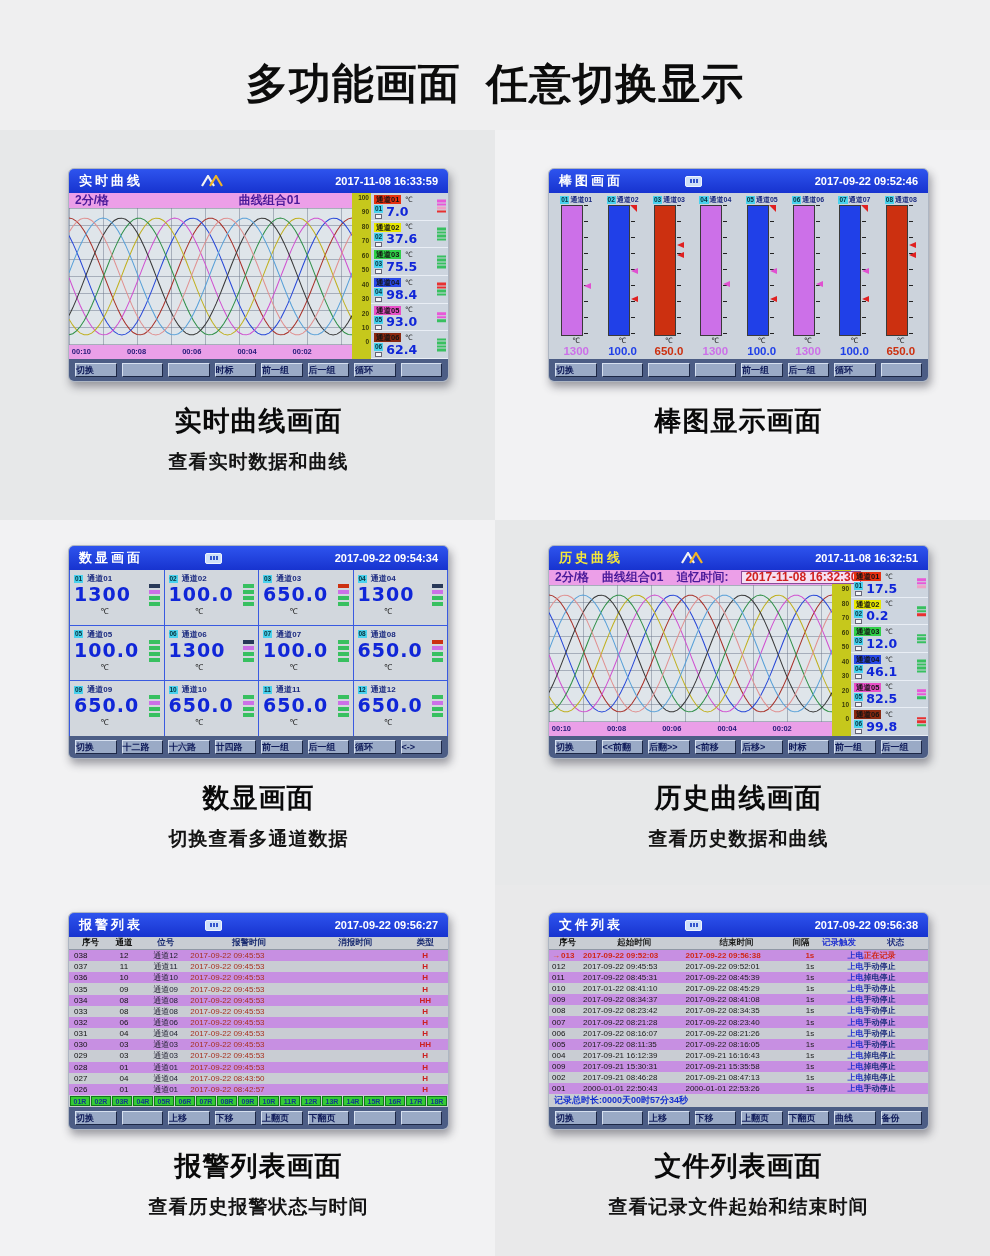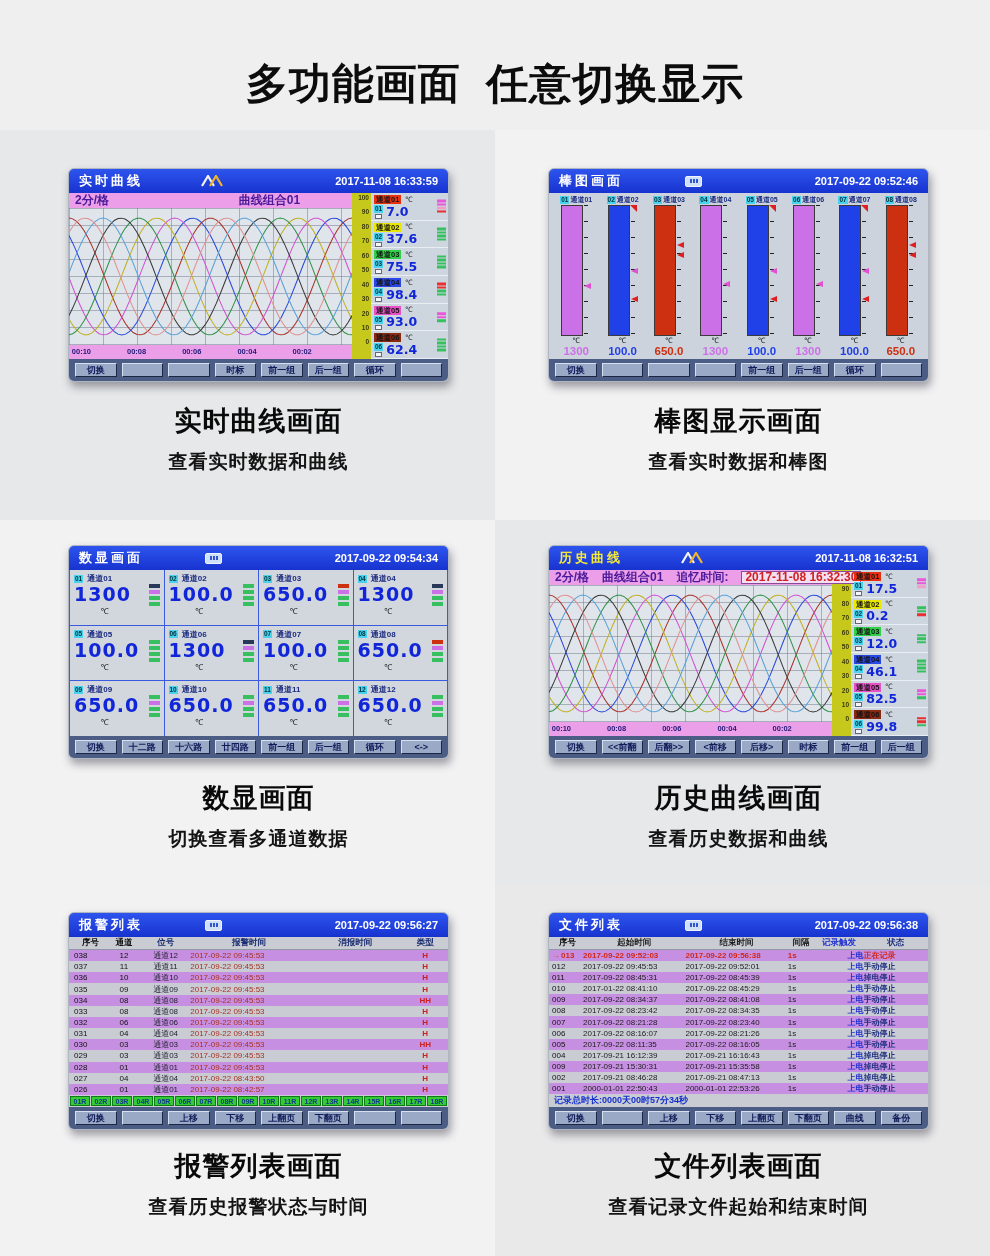--- a/index.html
+++ b/index.html
@@ -38,21 +38,21 @@
     border-radius:2px; display:flex; gap:1px; align-items:center; justify-content:center; }
   .p-sicon i{ width:2px; height:4px; background:#3355cc; }
   .p-time{ margin-left:auto; color:#fff; font-weight:bold; font-size:11px; }
 
   .p-body{ flex:1; display:flex; position:relative; min-height:0; }
 
   .p-foot{ height:22px; flex:0 0 22px; background:#4c5d85; display:flex; align-items:center;
     gap:5px; padding:0 6px; }
   .btn{ flex:1; height:14px; background:#9aaac6; border:1px solid #1c2745;
     border-top-color:#d6e0f0; border-left-color:#d6e0f0;
-    display:flex; align-items:center; justify-content:center; }
+    display:flex; align-items:center; }
   .btn span{ font-size:9px; font-weight:bold; color:#101c5a; line-height:1; white-space:nowrap; }
 
   
   .c-left{ flex:1; display:flex; flex-direction:column; min-width:0; }
   .c-sub{ height:15px; flex:0 0 15px; background:#ec9fe8; position:relative;
     display:flex; align-items:center; padding:0 6px; gap:13px; }
   .c-sub span{ font-size:12px; font-weight:bold; color:#4a1a9a; white-space:nowrap; }
   .c-sub .c-group-abs{ position:absolute; left:60%; }
   .c-recall-box{ background:#f6dff2; border:1px solid #8a4a9a; color:#d02020 !important;
     padding:0 3px; line-height:11px; }
@@ -124,21 +124,21 @@
   .a-c4{width:25%; color:#a83220;} .a-c5{width:12%; text-align:center; color:#cc2020; font-weight:bold;}
   .a-c0,.a-c1{ color:#111; }
   .t-head .a-c2,.t-head .a-c3,.t-head .a-c4,.t-head .a-c5{ color:#182a70; font-weight:bold; }
   .t-head span{ text-align:center; }
 
   .tagbar{ flex:0 0 12px; display:flex; gap:1px; padding:1px; background:#c9cdd3; }
   .tag{ flex:1; background:#35cb35; border:1px solid #0f7a18; color:#123a8a; font-weight:bold;
     font-size:7px; display:flex; align-items:center; justify-content:center; line-height:1; }
 
   .f-c0{width:9%; padding-left:3px; color:#111;} .f-c1{width:27%; color:#1c1c1c;}
-  .f-c2{width:27%; color:#1c1c1c;} .f-c3{width:7%; text-align:left; color:#1c1c1c;}
+  .f-c2{width:27%; color:#1c1c1c;} .f-c3{width:7%; text-align:right; color:#1c1c1c;}
   .f-c4{width:13%; text-align:right; color:#2030d0; font-weight:bold;}
   .f-c5{width:17%; color:#203080; font-weight:bold;}
   .t-row.active .f-c0,.t-row.active .f-c1,.t-row.active .f-c2,
   .t-row.active .f-c3,.t-row.active .f-c5{ color:#d02818; font-weight:bold; }
   .f-arrow{ color:#e05010; font-weight:bold; margin-right:1px; }
   .f-total{ flex:0 0 13px; display:flex; align-items:center; padding:0 5px;
     font-size:9px; font-weight:bold; color:#1530d0; background:#c9cdd3; }
 
   .caption{ position:absolute; z-index:2; width:381px; text-align:center; }
   .cap-title{ font-size:27px; font-weight:bold; color:#0a0a0a; letter-spacing:1px; }
@@ -1238,21 +1238,20 @@
       </div>
     </div>
 </div>
 
 <div class="caption" style="left:68px;top:403px;">
   <div class="cap-title">实时曲线画面</div>
   <div class="cap-sub">查看实时数据和曲线</div>
 </div>
 <div class="caption" style="left:548px;top:403px;">
   <div class="cap-title">棒图显示画面</div>
-  <div class="cap-sub">查看实时数据和棒图</div>
 </div>
 <div class="caption" style="left:68px;top:780px;">
   <div class="cap-title">数显画面</div>
   <div class="cap-sub">切换查看多通道数据</div>
 </div>
 <div class="caption" style="left:548px;top:780px;">
   <div class="cap-title">历史曲线画面</div>
   <div class="cap-sub">查看历史数据和曲线</div>
 </div>
 <div class="caption" style="left:68px;top:1148px;">

